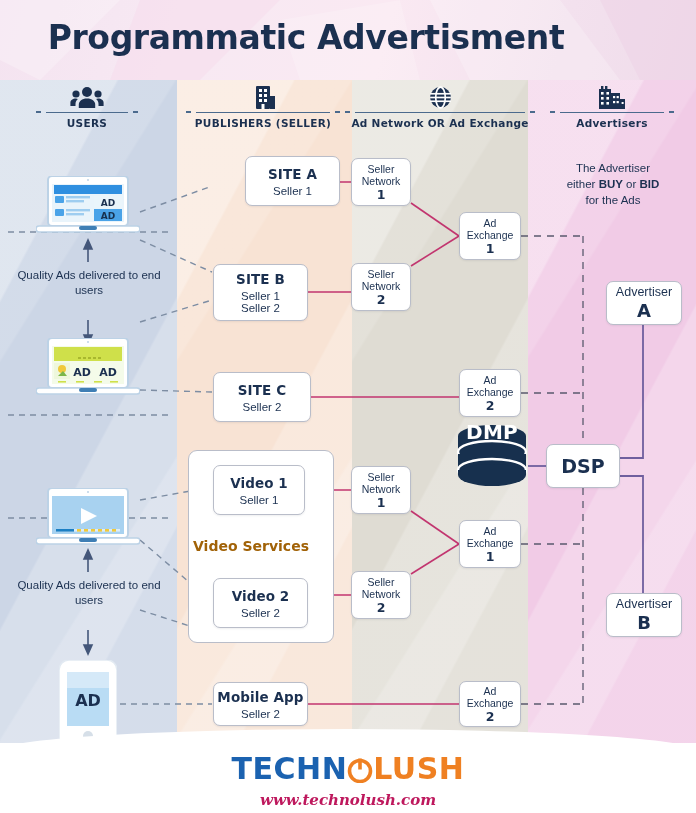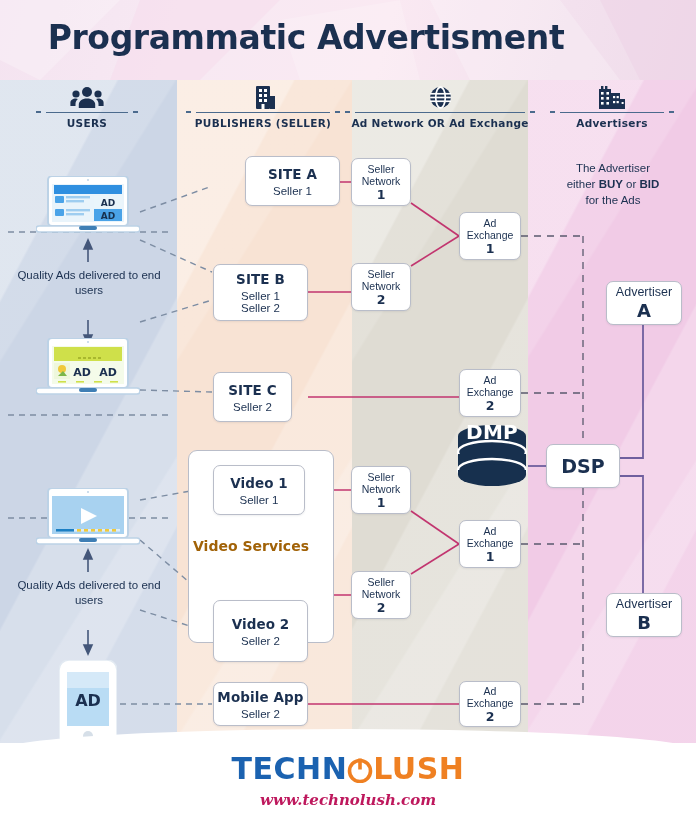--- a/index.html
+++ b/index.html
@@ -82,27 +82,27 @@
   .node .t2 { font-size:11.5px; font-weight:400; margin-top:3px; }
   .node .t2b{ font-size:11.5px; font-weight:400; margin-top:0px; }
 
   .small-node { font-size:10.5px; line-height:12.5px; }
   .small-node .sn-l { font-weight:400; }
   .small-node .sn-n { font-weight:800; font-size:12.5px; margin-top:1px; font-family:"DejaVu Sans",sans-serif;}
 
   
   .n-site-a { left:213px; top:156px; width:95px; height:50px;margin-left:32px; }
   .n-site-b { left:213px; top:264px; width:95px; height:57px; }
-  .n-site-c { left:213px; top:372px; width:79px; height:50px; }
+  .n-site-c { left:213px; top:372px; width:98px; height:50px; }
   .n-video-wrap {
     position:absolute; left:188px; top:450px; width:146px; height:193px;
     background:#ffffff; border:1.3px solid #b9bdc9; border-radius:9px;
   }
   .n-video-1 { left:213px; top:465px; width:92px; height:50px; }
-  .n-video-2 { left:213px; top:600px; width:95px; height:62px; }
+  .n-video-2 { left:213px; top:578px; width:95px; height:50px; }
   .video-services-lbl {
     position:absolute; left:188px; top:538px; width:126px; text-align:center;
     font-size:14px; font-weight:800; color:#a16207; font-family:"DejaVu Sans",sans-serif;
   }
   .n-mobile { left:213px; top:682px; width:95px; height:44px; }
 
   
   .n-sn1a { left:351px; top:158px; width:60px; height:48px; }
   .n-sn2a { left:351px; top:263px; width:60px; height:48px; }
   .n-ae1a { left:459px; top:212px; width:62px; height:48px; }

